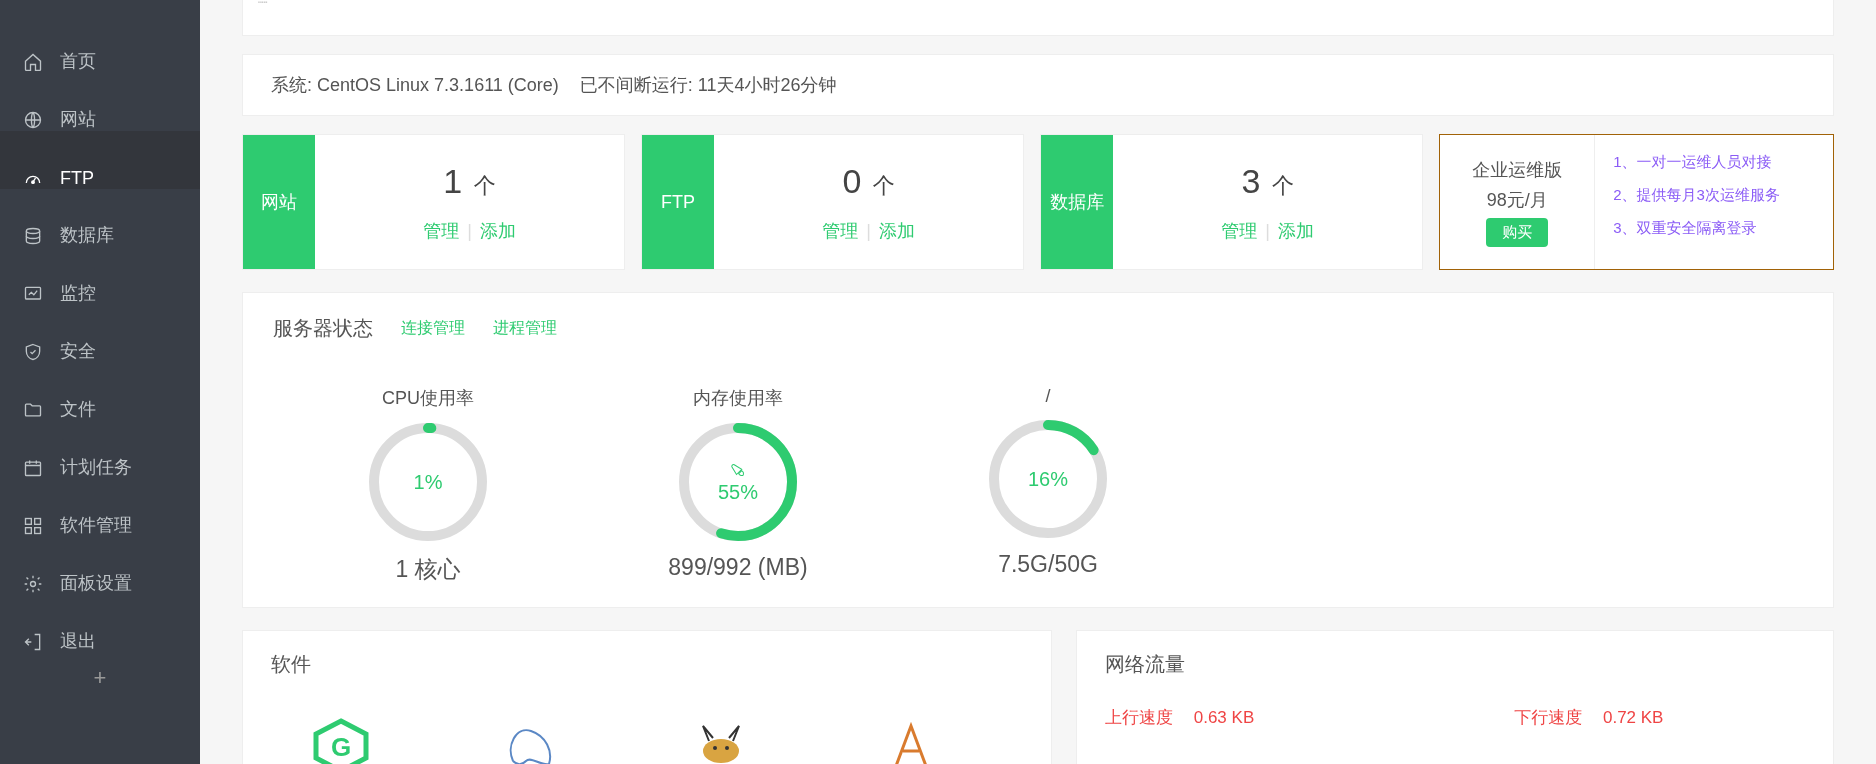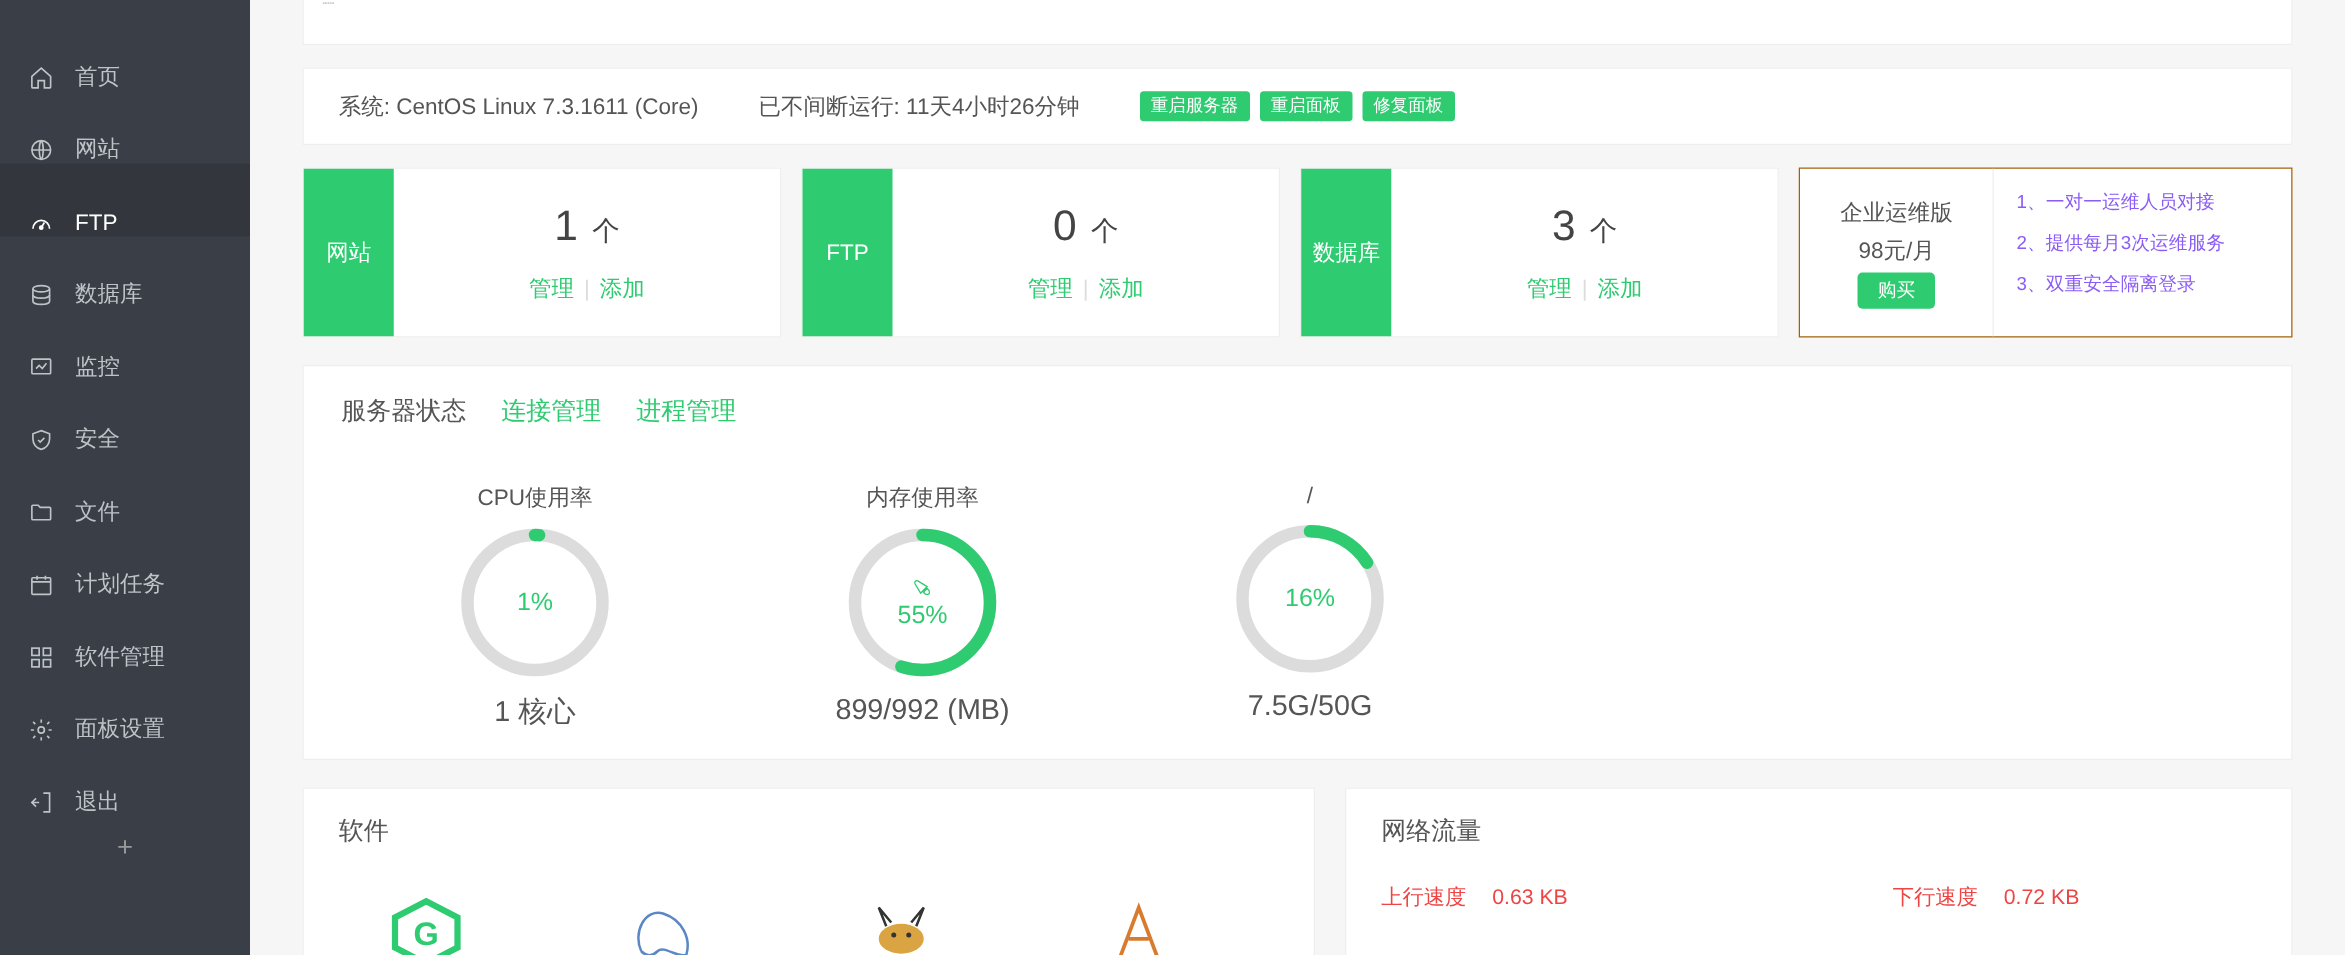--- a/index.html
+++ b/index.html
@@ -5,38 +5,38 @@
   * { box-sizing: border-box; margin: 0; padding: 0; }
   body { font-family: "Helvetica Neue", Helvetica, Arial, "Microsoft YaHei", sans-serif; font-size: 14px; color: #333; background: #f6f6f6; width: 1876px; height: 764px; overflow: hidden; }
   .sidebar { position: fixed; left: 0; top: 0; width: 200px; height: 100%; background: #393e47; color: #ccc; padding-top: 15px; }
   .sidebar-item { display: flex; align-items: flex-end; height: 58px; padding: 0 22px; color: #bdc3c7; cursor: pointer; font-size: 18px; }
   .sidebar-item.active { background: #33363c; color: #fff; }
   .sidebar-item .icon { width: 22px; height: 22px; margin-right: 16px; display: inline-flex; align-items: center; justify-content: center; }
   .sidebar-add { text-align: center; color: #999; font-size: 22px; padding: 12px 0; cursor: pointer; }
   .main { margin-left: 200px; padding: 0 42px; }
   .topbar { background: #fff; padding: 0 30px; height: 36px; display: flex; align-items: center; border: 1px solid #eee; border-top: none; margin-bottom: 18px; position: relative; }
   .topbar-grip { color: #ccc; letter-spacing: -2px; position: absolute; left: 14px; top: -10px; font-size: 14px; }
-  .info-row { background: #fff; border: 1px solid #eee; padding: 18px 28px; display: flex; align-items: center; gap: 48px; font-size: 18px; color: #555; margin-bottom: 18px; }
+  .info-row { background: #fff; border: 1px solid #eee; padding: 18px 28px; display: flex; align-items: center; gap: 21px; font-size: 18px; color: #555; margin-bottom: 18px; }
   .green-btn { background: #2ecb70; color: #fff; border: none; border-radius: 3px; padding: 3px 9px; font-size: 14px; cursor: pointer; }
   .stat-cards { display: flex; gap: 16px; margin-bottom: 22px; }
   .stat-card { background: #fff; border: 1px solid #eee; display: flex; height: 136px; width: 393px; }
   .stat-card .tag { width: 72px; background: #2ecb70; color: #fff; display: flex; align-items: center; justify-content: center; font-size: 18px; writing-mode: horizontal-tb; }
   .stat-card .body { flex: 1; display: flex; flex-direction: column; align-items: center; justify-content: center; gap: 18px; }
   .stat-card .num { font-size: 34px; color: #444; }
   .stat-card .unit { font-size: 22px; margin-left: 2px; }
   .stat-card .links { font-size: 18px; color: #2ecb70; }
   .stat-card .links span { cursor: pointer; }
   .stat-card .divider { color: #ddd; margin: 0 8px; }
   .promo-card { background: #fff; border: 1px solid #a16207; display: flex; height: 136px; width: 405px; justify-content: center; }
   .promo-card .left { width: 155px; border-right: 1px solid #eee; display: flex; flex-direction: column; align-items: center; justify-content: center; gap: 6px; font-size: 18px; color: #555; }
   .promo-card .right { flex: 1; padding: 10px 18px; font-size: 15px; color: #8b5cf6; line-height: 2.2; }
   .server-status { background: #fff; border: 1px solid #eee; padding: 22px 30px; margin-bottom: 22px; }
   .ss-header { display: flex; align-items: center; gap: 28px; margin-bottom: 44px; }
   .ss-title { font-size: 20px; color: #555; }
-  .ss-link { color: #2ecb70; font-size: 20px; cursor: pointer; }
+  .ss-link { color: #2ecb70; font-size: 16px; cursor: pointer; }
   .gauges { display: flex; gap: 60px; padding-left: 30px; }
   .gauge { width: 250px; display: flex; flex-direction: column; align-items: center; }
   .gauge-title { font-size: 18px; color: #555; margin-bottom: 10px; }
   .gauge-sub { font-size: 23px; color: #555; margin-top: 10px; }
   .circle-wrap { position: relative; width: 124px; height: 124px; margin: 0 auto; }
   .circle-wrap svg { transform: rotate(-90deg); }
   .circle-wrap .pct { position: absolute; inset: 0; display: flex; flex-direction: column; align-items: center; justify-content: center; font-size: 20px; color: #2ecb70; font-weight: 500; }
   .bottom-row { display: flex; gap: 24px; }
   .panel { background: #fff; border: 1px solid #eee; padding: 20px 28px; }
   .panel-title { font-size: 20px; color: #555; margin-bottom: 28px; }
@@ -160,25 +160,20 @@
   </div>
 
   <div class="info-row">
     <div>
       <span>系统:</span>
       <span>CentOS Linux 7.3.1611 (Core)</span>
     </div>
     <div>
       <span>已不间断运行:</span>
       <span>11天4小时26分钟</span>
-    </div>
-    <div style="display:flex;gap:8px">
-      <button class="green-btn">重启服务器</button>
-      <button class="green-btn">重启面板</button>
-      <button class="green-btn">修复面板</button>
     </div>
   </div>
 
   <div class="stat-cards">
     <div class="stat-card">
       <div class="tag">网站</div>
       <div class="body">
         <div class="num"><span>1</span> <span class="unit">个</span></div>
         <div class="links">
           <span>管理</span><span class="divider">|</span><span>添加</span>

